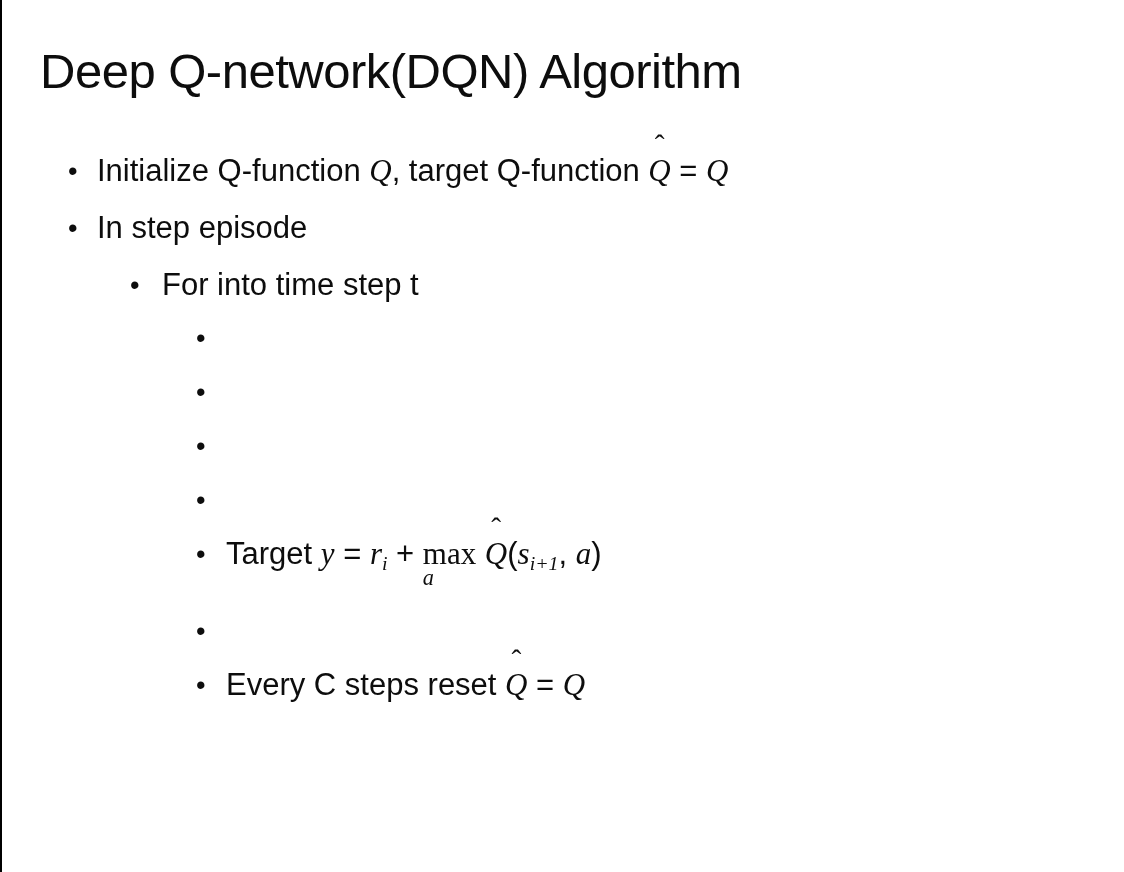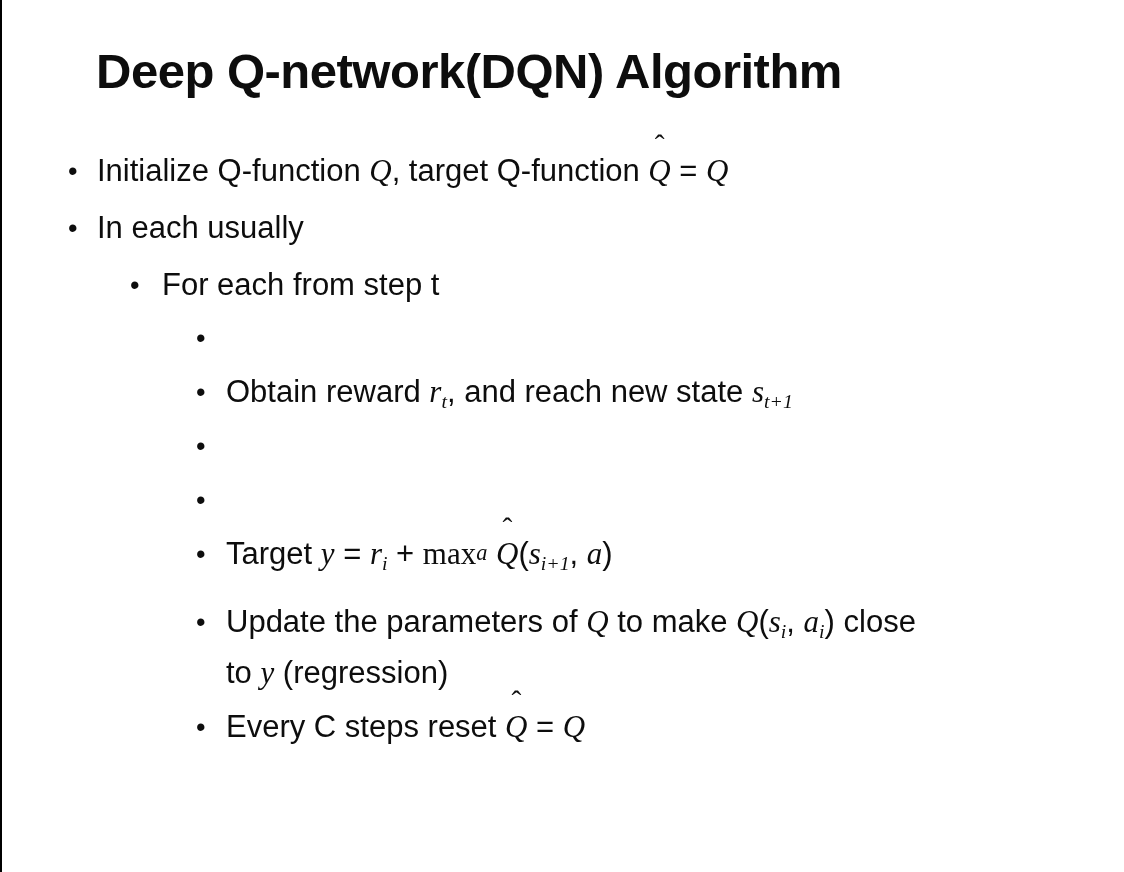--- a/index.html
+++ b/index.html
@@ -8,24 +8,24 @@
     width: 1124px;
     height: 872px;
     box-sizing: border-box;
     background: #ffffff;
     border-left: 2px solid #000000;
     overflow: hidden;
     font-family: "Liberation Sans", sans-serif;
     color: #0d0d0d;
   }
   .title {
-    margin: 42px 20px 0 94px;
+    margin: 42px 20px 0 38px;
     font-size: 49px;
     line-height: 1.2;
-    font-weight: 700;
+    font-weight: 400;
     letter-spacing: -0.5px;
     color: #0d0d0d;
   }
   .bullets { margin-top: 44px; }
   .item {
     display: flex;
     align-items: flex-start;
     font-size: 31px;
     line-height: 51px;
   }
@@ -59,22 +59,21 @@
   .qhat .hat {
     position: absolute;
     top: -0.46em;
     left: 0.22em;
     font-size: 0.95em;
     font-style: normal;
     line-height: 1;
   }
   .maxu {
     display: inline-flex;
-    flex-direction: row;
-    align-items: center;
+    flex-direction: column;
     line-height: 0.95;
     font-family: "Liberation Serif", "DejaVu Serif", serif;
     vertical-align: baseline;
   }
   .maxu .under {
     font-style: italic;
     font-size: 0.72em;
     line-height: 0.9;
   }
 </style>
@@ -83,48 +82,46 @@
 
 <div class="slide">
   <h1 class="title">Deep Q-network(DQN) Algorithm</h1>
   <div class="bullets">
       <div class="item l1">
         <span class="dot">•</span>
         <span class="content">Initialize Q-function <span class="mv">Q</span>, target Q-function <span class="qhat">Q<span class="hat">ˆ</span></span> = <span class="mv">Q</span></span>
       </div>
       <div class="item l1">
         <span class="dot">•</span>
-        <span class="content">In each usually</span>
+        <span class="content">In step episode</span>
       </div>
       <div class="item l2">
         <span class="dot">•</span>
-        <span class="content">For each from step t</span>
+        <span class="content">For into time step t</span>
       </div>
       <div class="item l3">
         <span class="dot">•</span>
       </div>
       <div class="item l3">
         <span class="dot">•</span>
-        <span class="content">Obtain reward <span class="mv">r</span><span class="ms">t</span>, and reach new state <span class="mv">s</span><span class="ms">t+1</span></span>
       </div>
       <div class="item l3">
         <span class="dot">•</span>
       </div>
       <div class="item l3">
         <span class="dot">•</span>
       </div>
       <div class="item l3 has-under">
         <span class="dot">•</span>
         <span class="content">Target <span class="mv">y</span> = <span class="mv">r</span><span class="ms">i</span> + <span class="maxu">
             <span class="base">max</span>
             <span class="under">a</span>
           </span> <span class="qhat">Q<span class="hat">ˆ</span></span>(<span class="mv">s</span><span class="ms">i+1</span>, <span class="mv">a</span>)</span>
       </div>
       <div class="item l3">
         <span class="dot">•</span>
-        <span class="content">Update the parameters of <span class="mv">Q</span> to make <span class="mv">Q</span>(<span class="mv">s</span><span class="ms">i</span>, <span class="mv">a</span><span class="ms">i</span>) close<br>to <span class="mv">y</span> (regression)</span>
       </div>
       <div class="item l3">
         <span class="dot">•</span>
         <span class="content">Every C steps reset <span class="qhat">Q<span class="hat">ˆ</span></span> = <span class="mv">Q</span></span>
       </div>
     </div>
 </div>
 
 </body></html>

